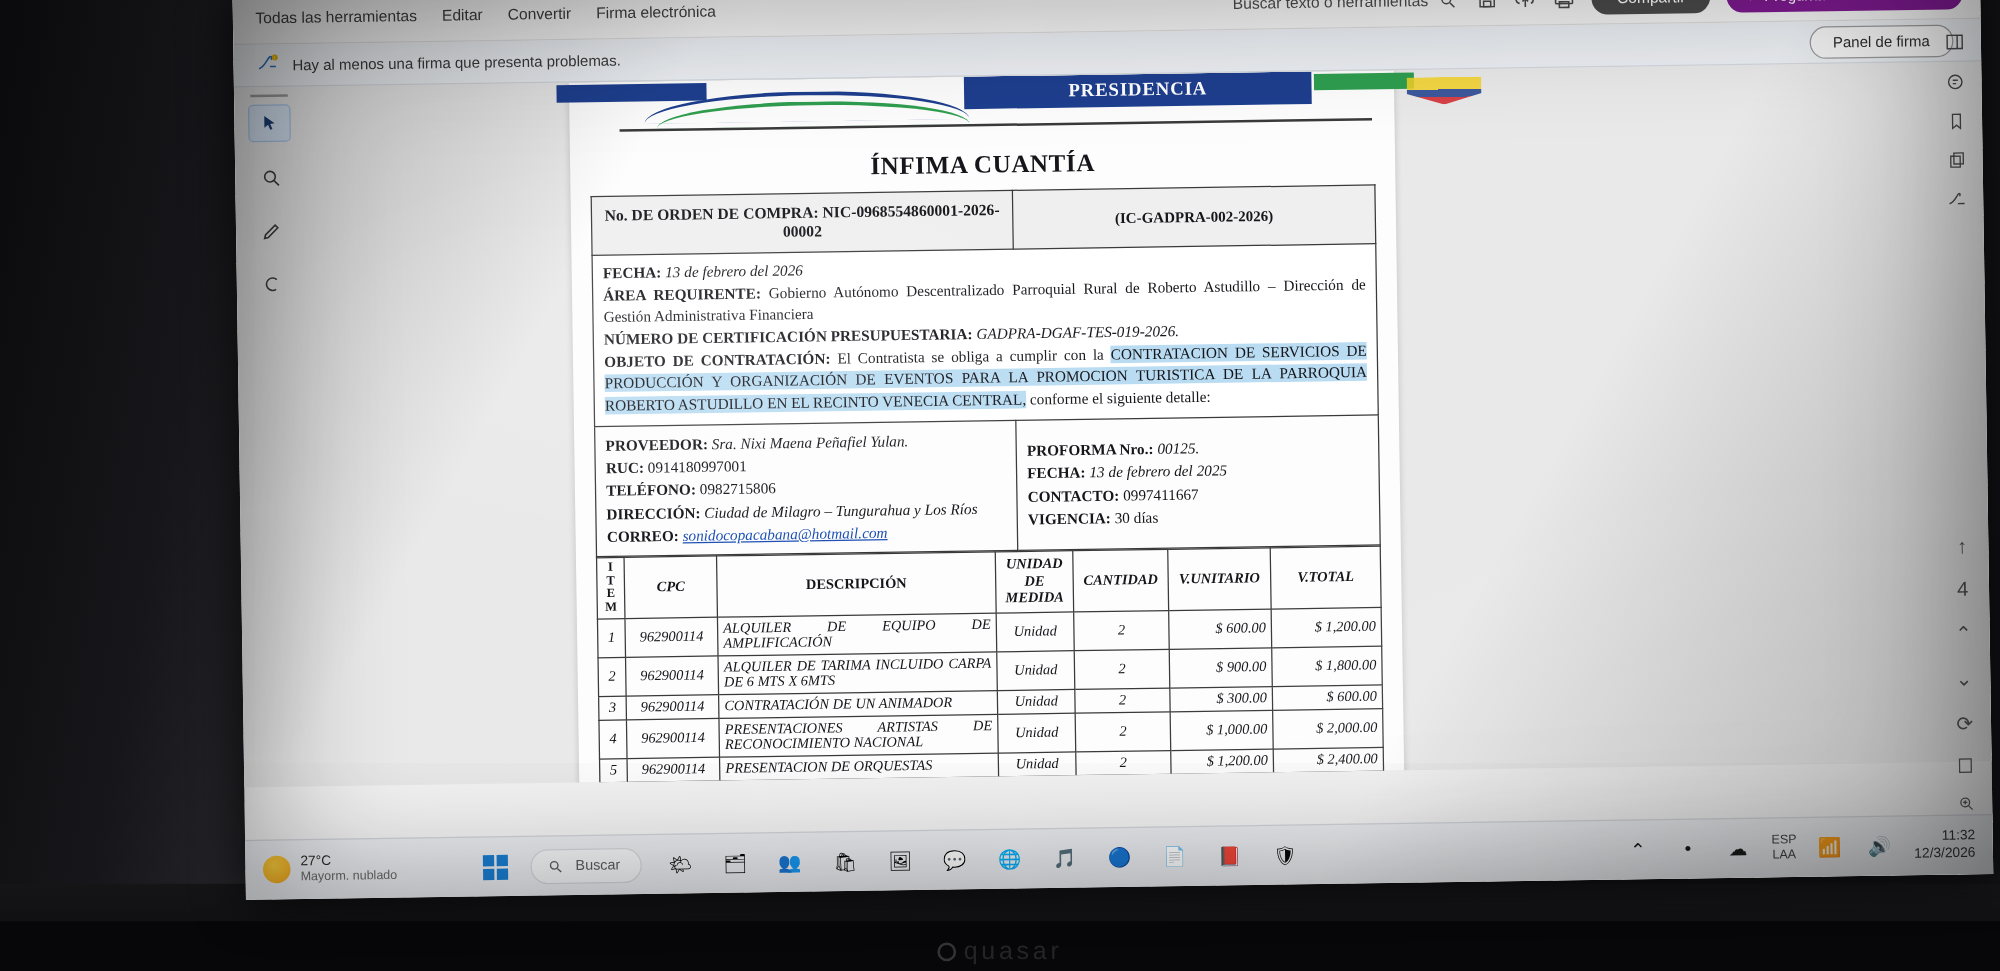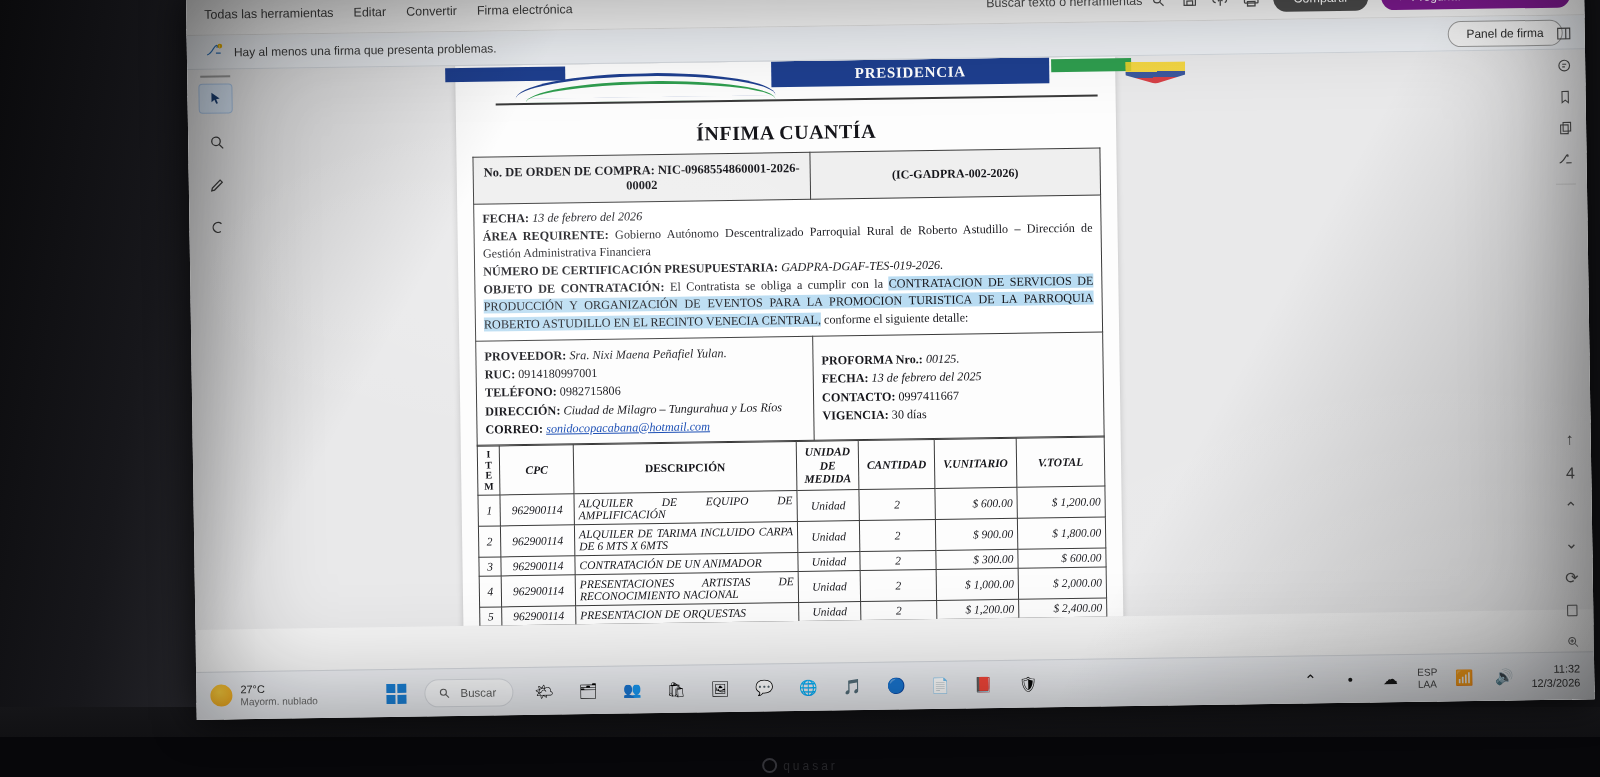--- a/index.html
+++ b/index.html
@@ -208,21 +208,21 @@
   }
   .tb-search span { font-size:11.5px; color:#5d5d5d; }
   .tb-icon { width:26px; height:26px; border-radius:5px; display:flex; align-items:center; justify-content:center; font-size:15px; }
   .tb-right { margin-left:auto; display:flex; align-items:center; gap:14px; padding-right:14px; }
   .tb-right .small { font-size:10px; color:#2d2d2d; line-height:1.15; text-align:center; }
   .clock { font-size:11px; color:#232323; text-align:right; line-height:1.25; }
 
   
   .quasar {
     position:absolute; left:50%; bottom:4px; transform:translateX(-50%);
-    color:#2a2a2e; font-size:12px; letter-spacing:3px; z-index:70;
+    color:#2a2a2e; font-size:20px; letter-spacing:3px; z-index:70;
     display:flex; align-items:center; gap:6px; opacity:.85;
   }
   .quasar .q {
     width:15px;height:15px;border-radius:50%;
     border:2px solid #3a3a40; display:inline-block;
   }
 </style>
 </head>
 <body>
 

